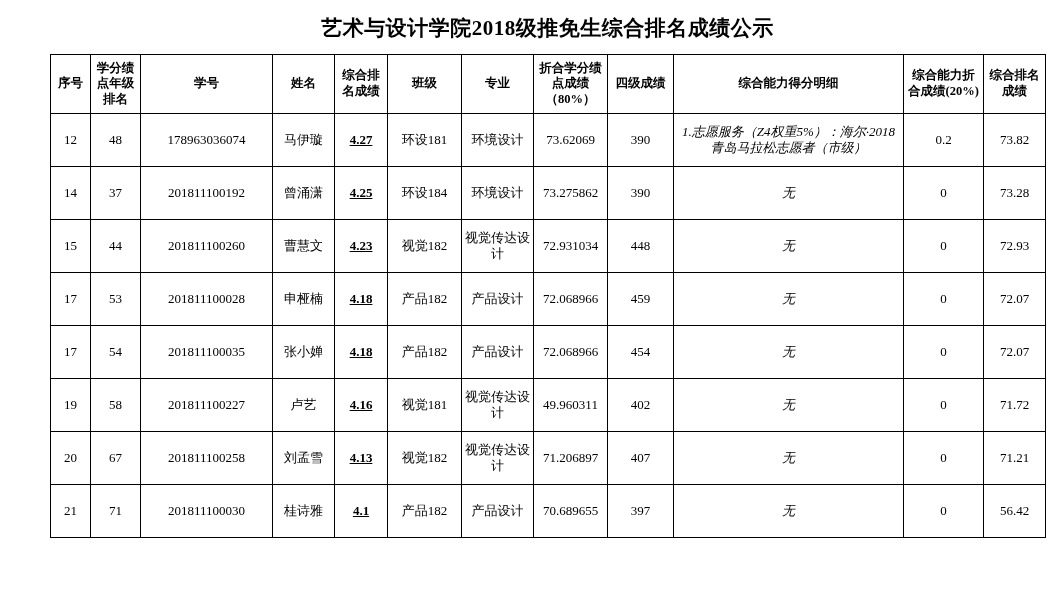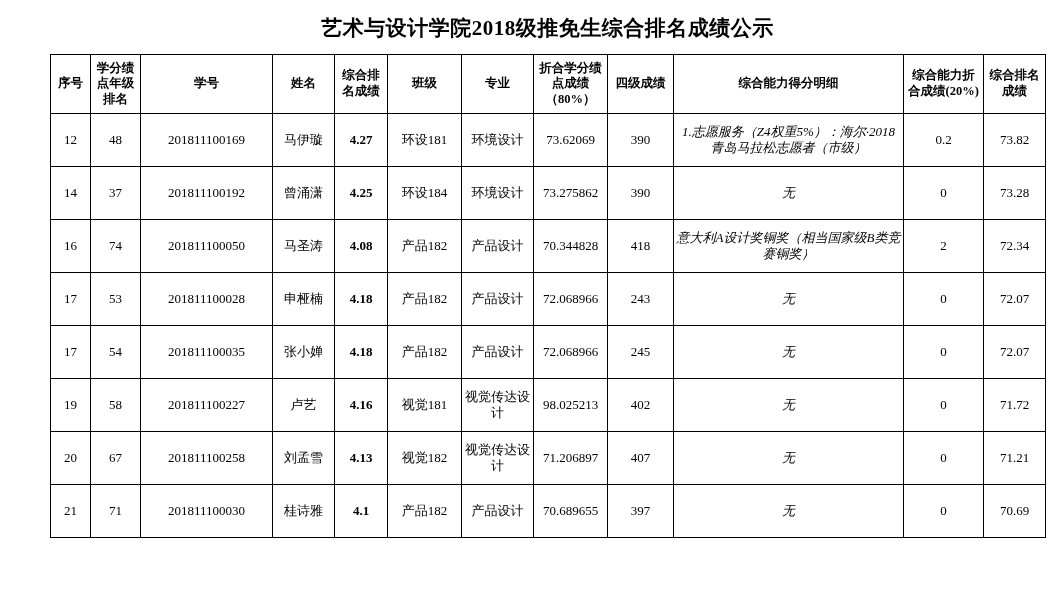--- a/index.html
+++ b/index.html
@@ -71,20 +71,21 @@
   col.c9 { width: 230px; }
   col.c10 { width: 80px; }
   col.c11 { width: 62px; }
 
   .cell-name {
     font-size: 14px;
   }
   .cell-gpa {
     font-weight: bold;
     font-size: 15px;
+    text-decoration: underline;
   }
   .cell-detail {
     font-size: 12.5px;
     line-height: 1.35;
     padding: 3px 8px;
     font-style: italic;
   }
   .cell-num {
     font-size: 13px;
   }
@@ -125,21 +126,21 @@
           <th>四级成绩</th>
           <th>综合能力得分明细</th>
           <th>综合能力折合成绩(20%)</th>
           <th>综合排名成绩</th>
         </tr>
       </thead>
       <tbody>
         <tr>
           <td class="cell-num">12</td>
           <td class="cell-num">48</td>
-          <td class="cell-num">201811100169</td>
+          <td class="cell-num">178963036074</td>
           <td class="cell-name">马伊璇</td>
           <td class="cell-gpa">4.27</td>
           <td>环设181</td>
           <td>环境设计</td>
           <td class="cell-num">73.62069</td>
           <td class="cell-num">390</td>
           <td class="cell-detail">1.志愿服务（Z4权重5%）：海尔·2018青岛马拉松志愿者（市级）</td>
           <td class="cell-num">0.2</td>
           <td class="cell-num">73.82</td>
         </tr>
@@ -151,70 +152,70 @@
           <td class="cell-gpa">4.25</td>
           <td>环设184</td>
           <td>环境设计</td>
           <td class="cell-num">73.275862</td>
           <td class="cell-num">390</td>
           <td class="cell-detail">无</td>
           <td class="cell-num">0</td>
           <td class="cell-num">73.28</td>
         </tr>
         <tr>
-          <td class="cell-num">16</td>
-          <td class="cell-num">74</td>
-          <td class="cell-num">201811100050</td>
-          <td class="cell-name">马圣涛</td>
-          <td class="cell-gpa">4.08</td>
-          <td>产品182</td>
-          <td>产品设计</td>
-          <td class="cell-num">70.344828</td>
-          <td class="cell-num">418</td>
-          <td class="cell-detail">意大利A设计奖铜奖（相当国家级B类竞赛铜奖）</td>
-          <td class="cell-num">2</td>
-          <td class="cell-num">72.34</td>
+          <td class="cell-num">15</td>
+          <td class="cell-num">44</td>
+          <td class="cell-num">201811100260</td>
+          <td class="cell-name">曹慧文</td>
+          <td class="cell-gpa">4.23</td>
+          <td>视觉182</td>
+          <td>视觉传达设计</td>
+          <td class="cell-num">72.931034</td>
+          <td class="cell-num">448</td>
+          <td class="cell-detail">无</td>
+          <td class="cell-num">0</td>
+          <td class="cell-num">72.93</td>
         </tr>
         <tr>
           <td class="cell-num">17</td>
           <td class="cell-num">53</td>
           <td class="cell-num">201811100028</td>
           <td class="cell-name">申桠楠</td>
           <td class="cell-gpa">4.18</td>
           <td>产品182</td>
           <td>产品设计</td>
           <td class="cell-num">72.068966</td>
-          <td class="cell-num">243</td>
+          <td class="cell-num">459</td>
           <td class="cell-detail">无</td>
           <td class="cell-num">0</td>
           <td class="cell-num">72.07</td>
         </tr>
         <tr>
           <td class="cell-num">17</td>
           <td class="cell-num">54</td>
           <td class="cell-num">201811100035</td>
           <td class="cell-name">张小婵</td>
           <td class="cell-gpa">4.18</td>
           <td>产品182</td>
           <td>产品设计</td>
           <td class="cell-num">72.068966</td>
-          <td class="cell-num">245</td>
+          <td class="cell-num">454</td>
           <td class="cell-detail">无</td>
           <td class="cell-num">0</td>
           <td class="cell-num">72.07</td>
         </tr>
         <tr>
           <td class="cell-num">19</td>
           <td class="cell-num">58</td>
           <td class="cell-num">201811100227</td>
           <td class="cell-name">卢艺</td>
           <td class="cell-gpa">4.16</td>
           <td>视觉181</td>
           <td>视觉传达设计</td>
-          <td class="cell-num">98.025213</td>
+          <td class="cell-num">49.960311</td>
           <td class="cell-num">402</td>
           <td class="cell-detail">无</td>
           <td class="cell-num">0</td>
           <td class="cell-num">71.72</td>
         </tr>
         <tr>
           <td class="cell-num">20</td>
           <td class="cell-num">67</td>
           <td class="cell-num">201811100258</td>
           <td class="cell-name">刘孟雪</td>
@@ -232,19 +233,19 @@
           <td class="cell-num">71</td>
           <td class="cell-num">201811100030</td>
           <td class="cell-name">桂诗雅</td>
           <td class="cell-gpa">4.1</td>
           <td>产品182</td>
           <td>产品设计</td>
           <td class="cell-num">70.689655</td>
           <td class="cell-num">397</td>
           <td class="cell-detail">无</td>
           <td class="cell-num">0</td>
-          <td class="cell-num">70.69</td>
+          <td class="cell-num">56.42</td>
         </tr>
       </tbody>
     </table>
   </div>
 
 </div>
 
 </body></html>

